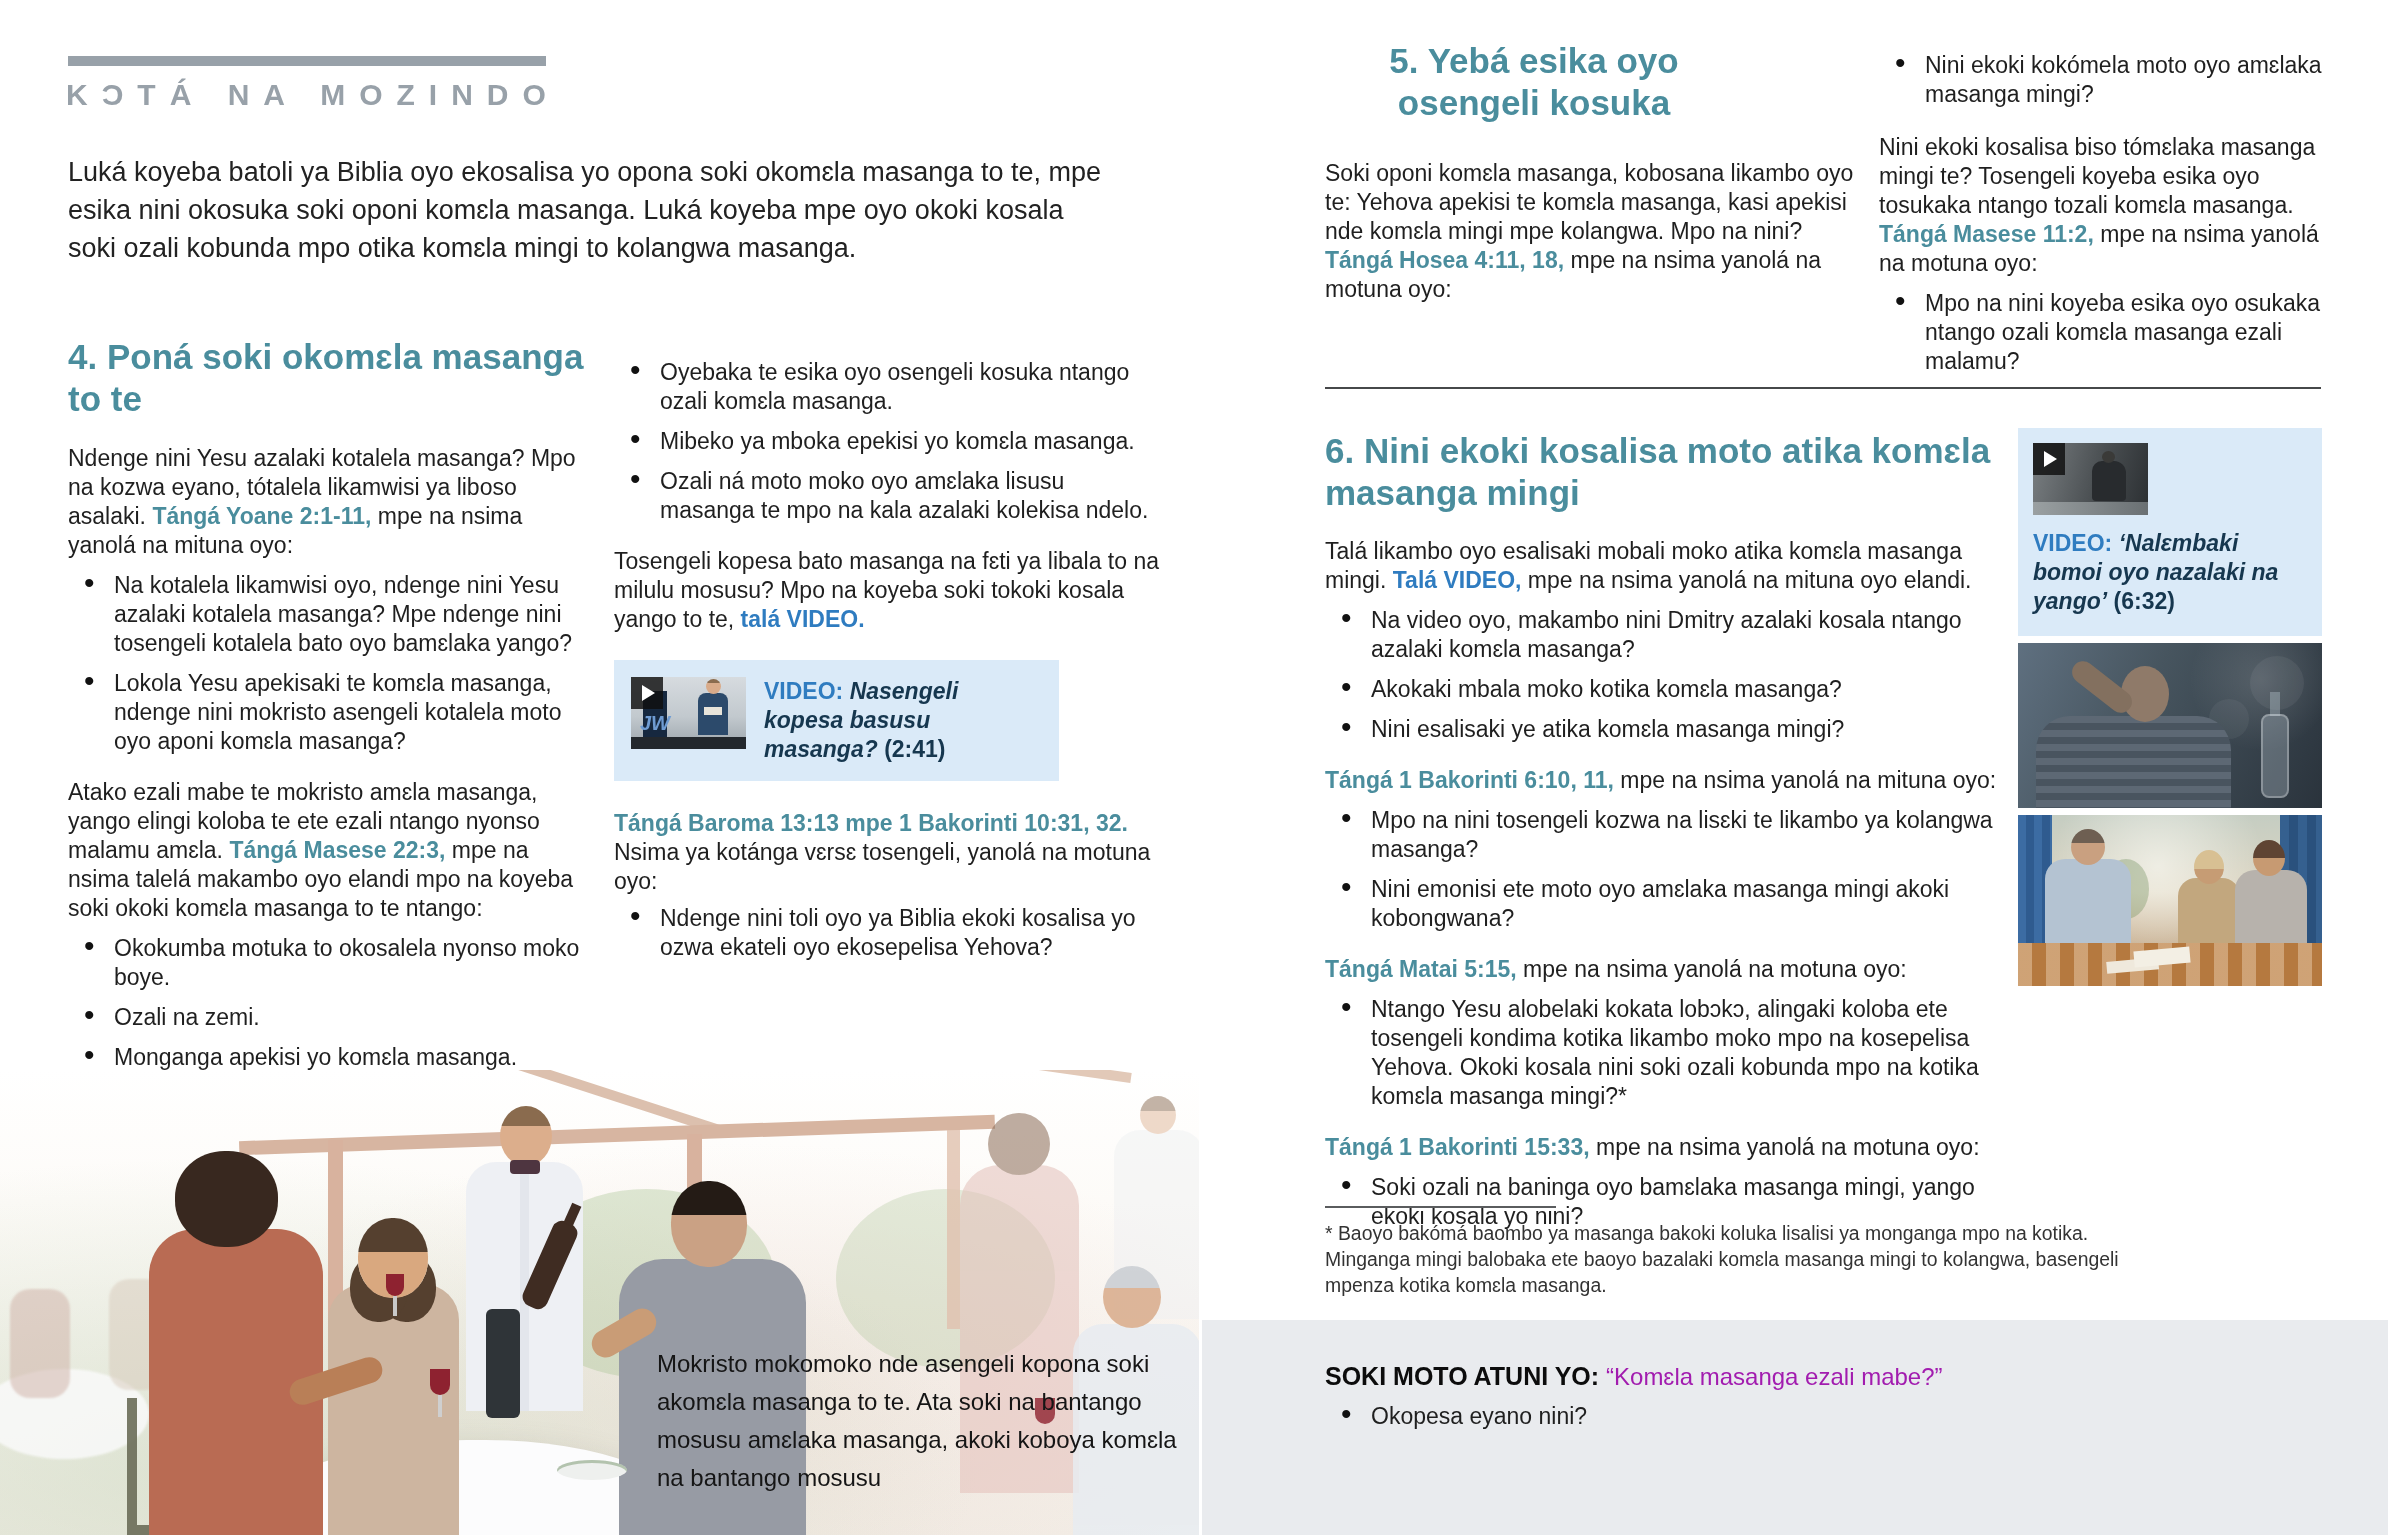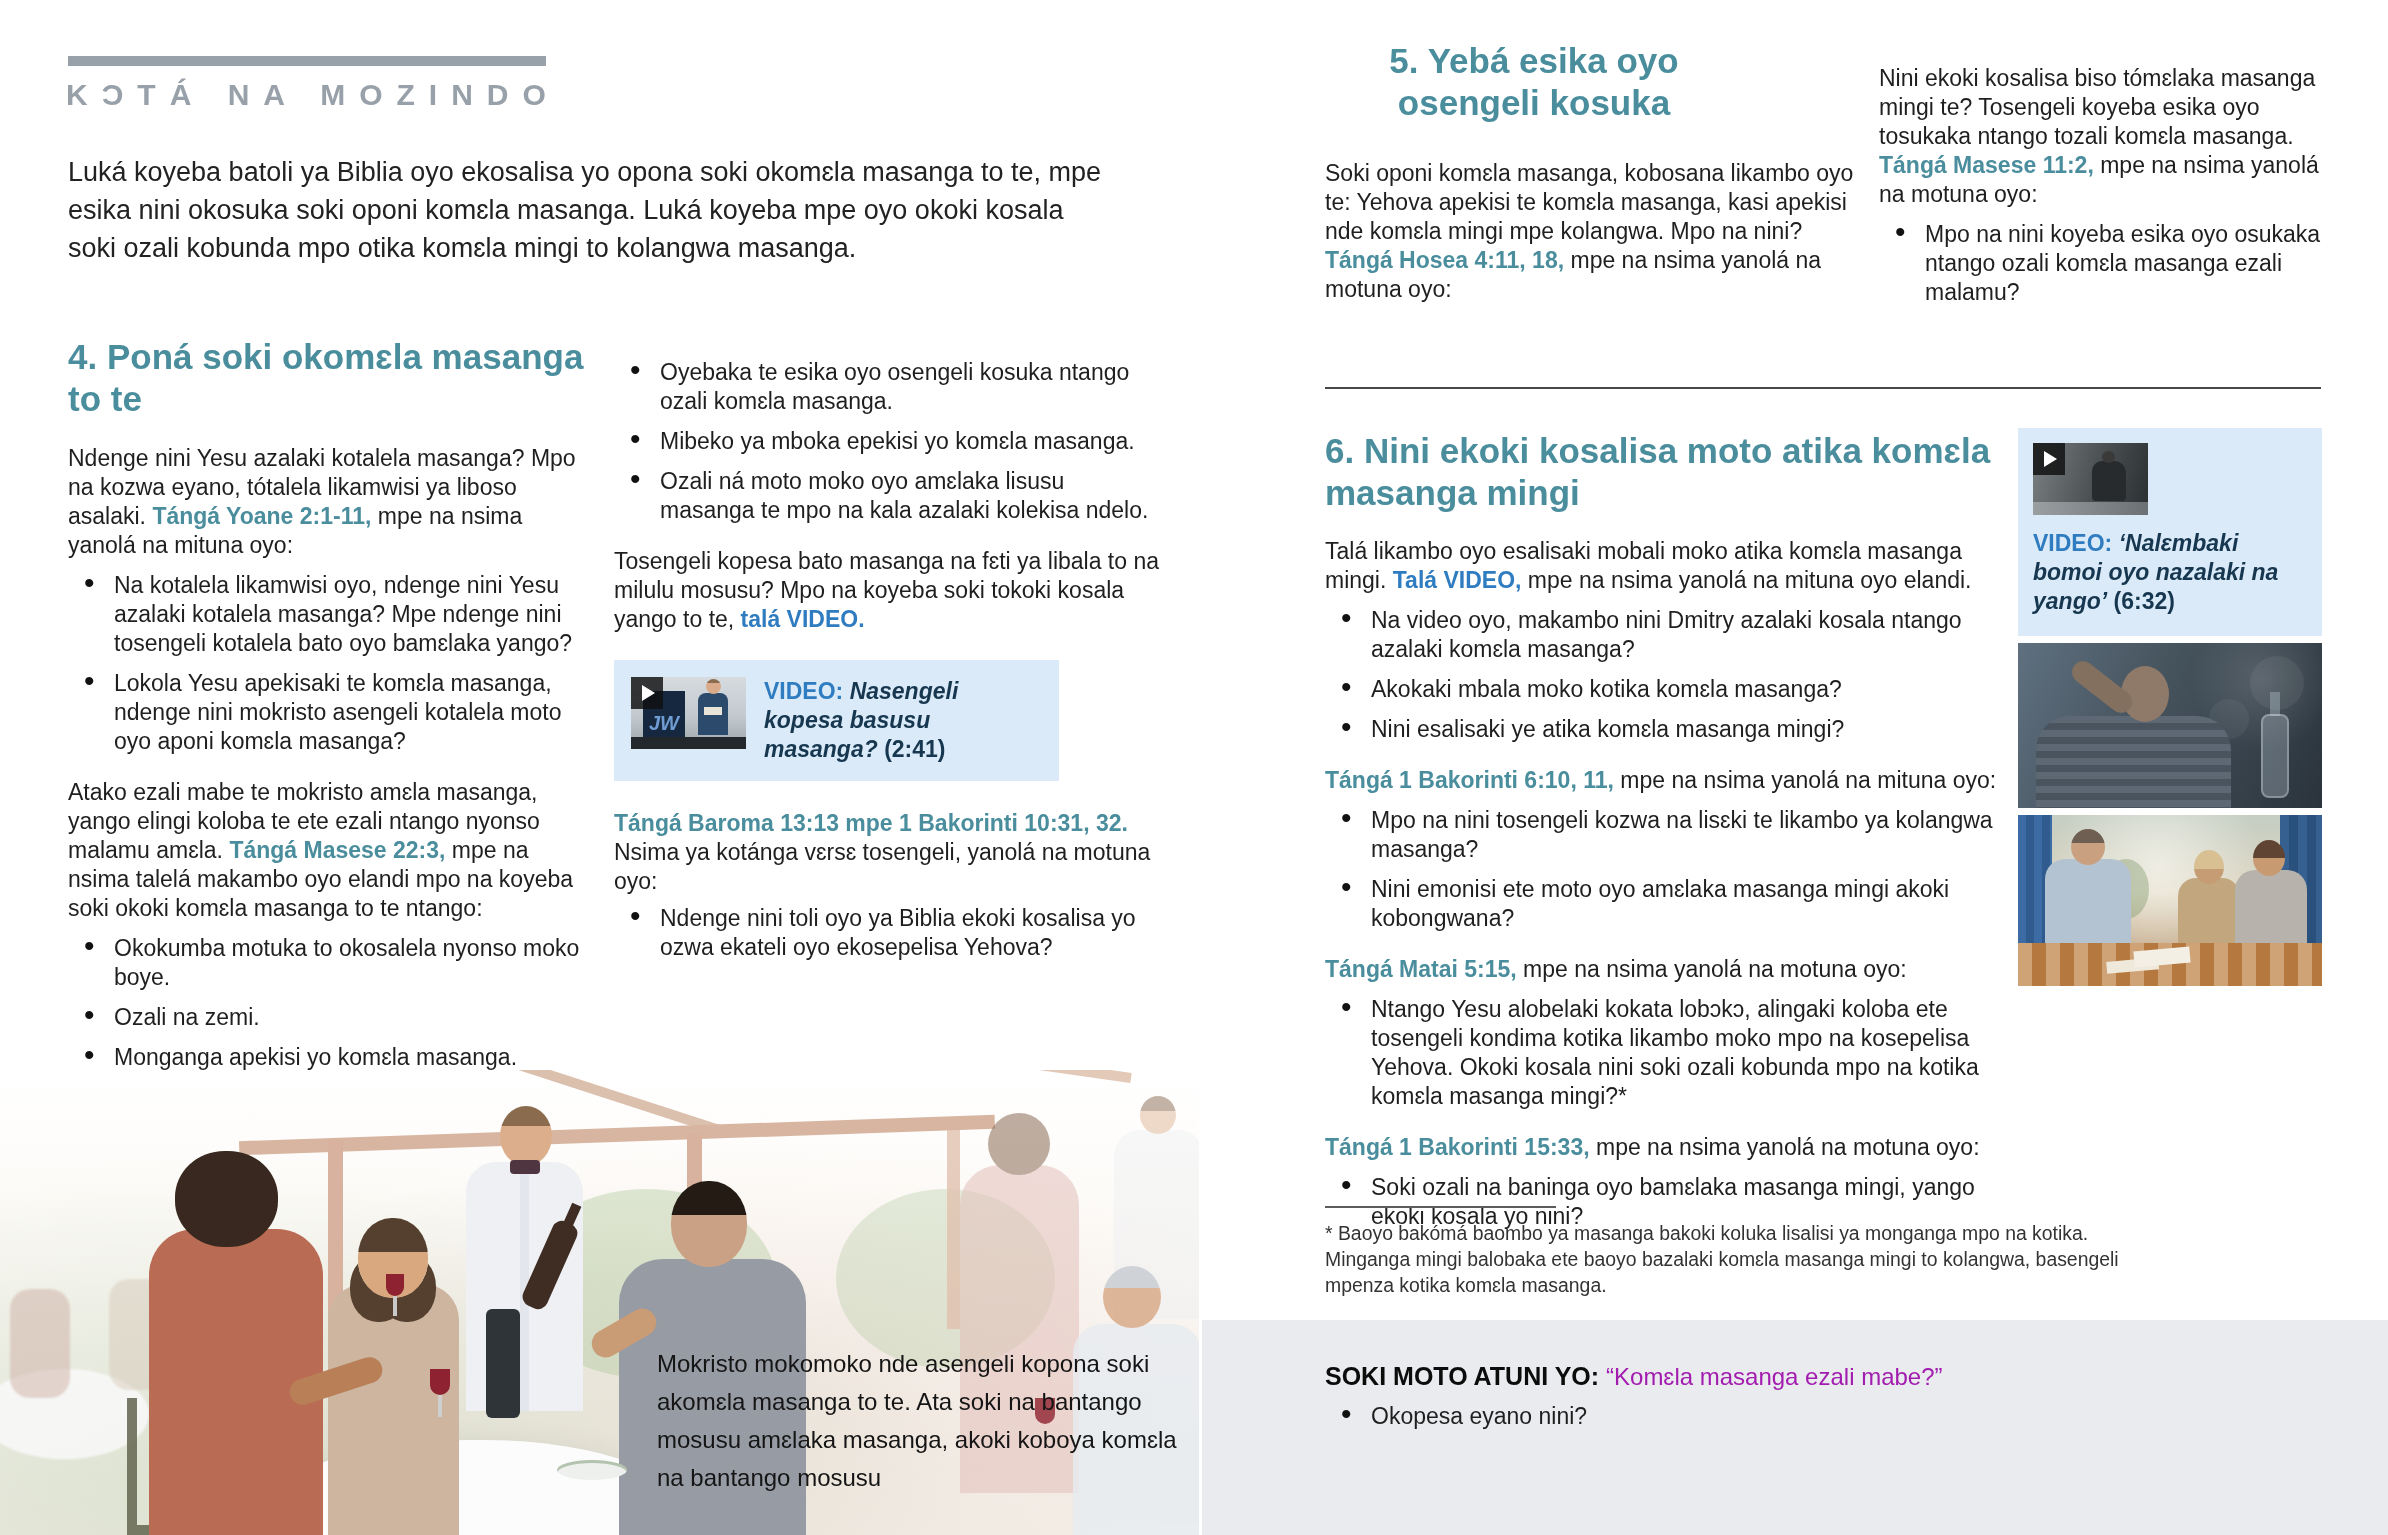--- a/index.html
+++ b/index.html
@@ -31,21 +31,21 @@
   .col2 ul.dots li:first-child{margin-top:8px;}
 
   
   .vbox{margin-top:26px;width:445px;background:var(--videobox);padding:17px;display:flex;gap:18px;}
   .vthumb{position:relative;width:115px;height:72px;flex:0 0 auto;overflow:hidden;}
   .playbtn{position:absolute;left:0;top:0;width:32px;height:32px;background:rgba(15,15,15,.82);}
   .playbtn::after{content:"";position:absolute;left:11px;top:8px;border-style:solid;border-width:8px 0 8px 13px;border-color:transparent transparent transparent #ffffff;}
   .vcap{font-size:23px;line-height:29px;font-weight:700;color:var(--navy);}
   .vcap .vtitle{font-style:italic;}
   .thumb1{background:linear-gradient(180deg,#d6dbdf 0%,#c2c9ce 55%,#9aa3aa 100%);}
-  .t1-panel{position:absolute;left:12px;top:14px;width:42px;height:46px;background:#16283f;color:#6f9cd3;font-size:20px;font-weight:700;font-style:italic;display:flex;align-items:flex-end;justify-content:center;padding-bottom:2px;}
+  .t1-panel{position:absolute;left:12px;top:14px;width:24px;height:46px;background:#16283f;color:#6f9cd3;font-size:20px;font-weight:700;font-style:italic;display:flex;align-items:flex-end;justify-content:center;padding-bottom:2px;}
   .t1-man{position:absolute;right:18px;top:16px;width:30px;height:42px;background:#2c4a6b;border-radius:8px 8px 0 0;}
   .t1-man::before{content:"";position:absolute;left:8px;top:-14px;width:15px;height:15px;border-radius:50%;background:linear-gradient(180deg,#8a6b4e 0 30%,#d9ab8a 30%);}
   .t1-man::after{content:"";position:absolute;left:6px;top:14px;width:18px;height:8px;background:#e8e4da;}
   .t1-desk{position:absolute;left:0;bottom:0;width:100%;height:12px;background:#23282d;}
 
   .thumb2{background:linear-gradient(105deg,#7b8083 0%,#4a4f52 55%,#2b2f32 100%);}
   .t2-man{position:absolute;right:22px;top:18px;width:34px;height:40px;border-radius:10px 12px 4px 4px;background:#282b2e;}
   .t2-man::before{content:"";position:absolute;left:10px;top:-10px;width:13px;height:12px;border-radius:50%;background:#3a3a38;}
   .t2-floor{position:absolute;left:0;bottom:0;width:100%;height:13px;background:linear-gradient(90deg,#9aa0a2,#6a7073);}
 
@@ -230,20 +230,23 @@
   </div>
   <div class="abs caption">Mokristo mokomoko nde asengeli kopona soki akomɛla masanga to te. Ata soki na bantango mosusu amɛlaka masanga, akoki koboya komɛla na bantango mosusu</div>
 
   <div class="abs sec5h">
     <h2 class="sec">5. Yebá esika oyo osengeli kosuka</h2>
   </div>
   <div class="abs sec5a">
     <p class="body" style="margin-top:0"><span>Soki oponi komɛla masanga, kobosana likambo oyo te: Yehova apekisi te komɛla masanga, kasi apekisi nde komɛla mingi mpe kolangwa. Mpo na nini? </span><span class="ref">Tángá Hosea 4:11, 18,</span><span> mpe na nsima yanolá na motuna oyo:</span></p>
   </div>
   <div class="abs sec5b">
+    <ul class="dots">
+      <li>Nini ekoki kokómela moto oyo amɛlaka masanga mingi?</li>
+    </ul>
     <p class="body"><span>Nini ekoki kosalisa biso tómɛlaka masanga mingi te? Tosengeli koyeba esika oyo tosukaka ntango tozali komɛla masanga. </span><span class="ref">Tángá Masese 11:2,</span><span> mpe na nsima yanolá na motuna oyo:</span></p>
     <ul class="dots">
       <li>Mpo na nini koyeba esika oyo osukaka ntango ozali komɛla masanga ezali malamu?</li>
     </ul>
   </div>
 
   <div class="abs divider"></div>
 
   <div class="abs sec6h">
     <h2 class="sec">6. Nini ekoki kosalisa moto atika komɛla masanga mingi</h2>

